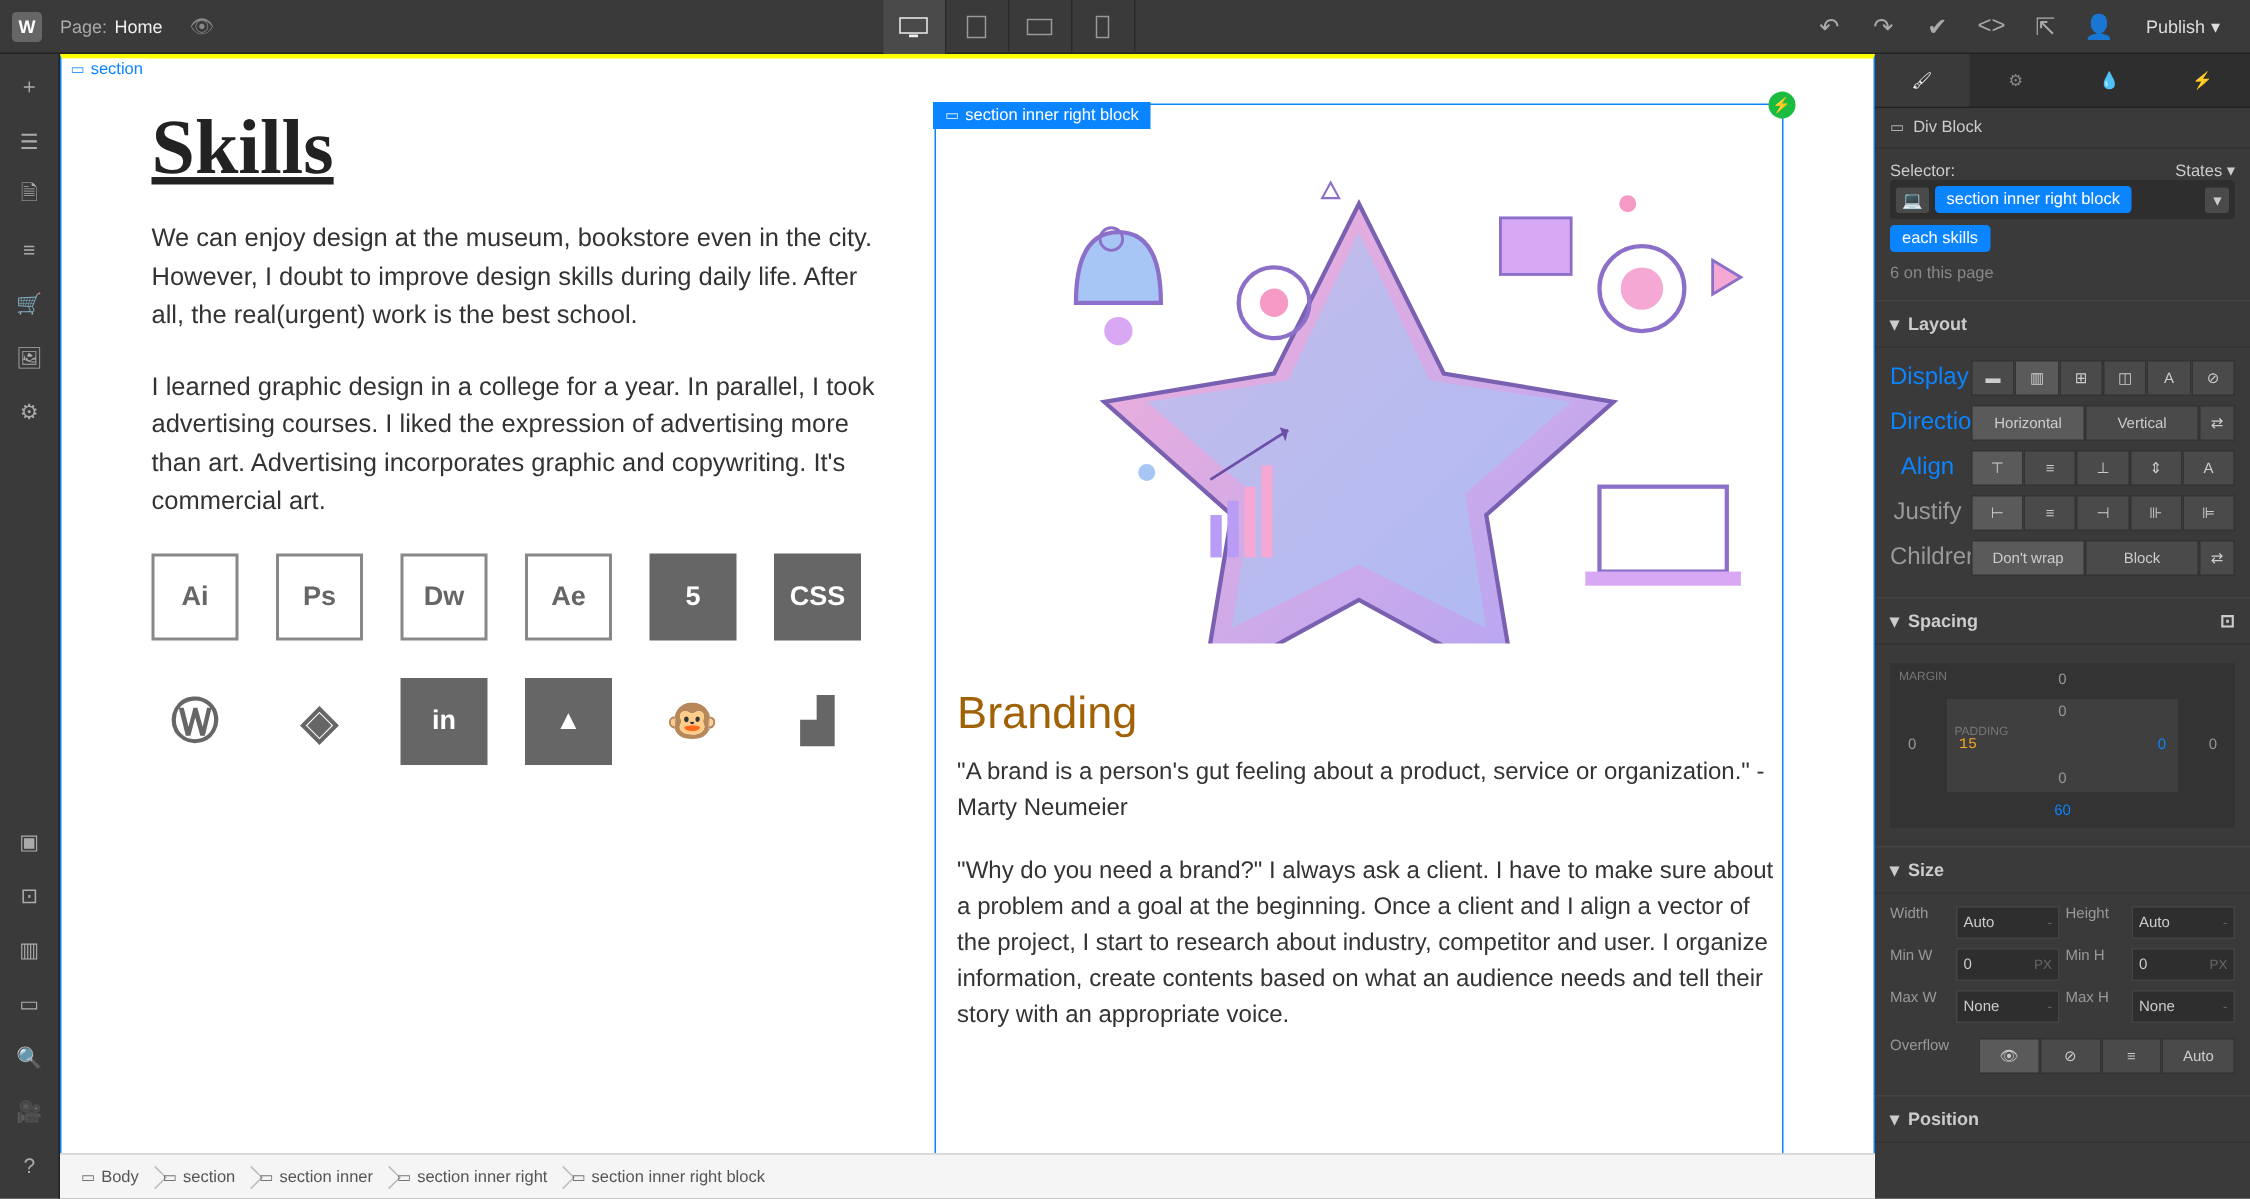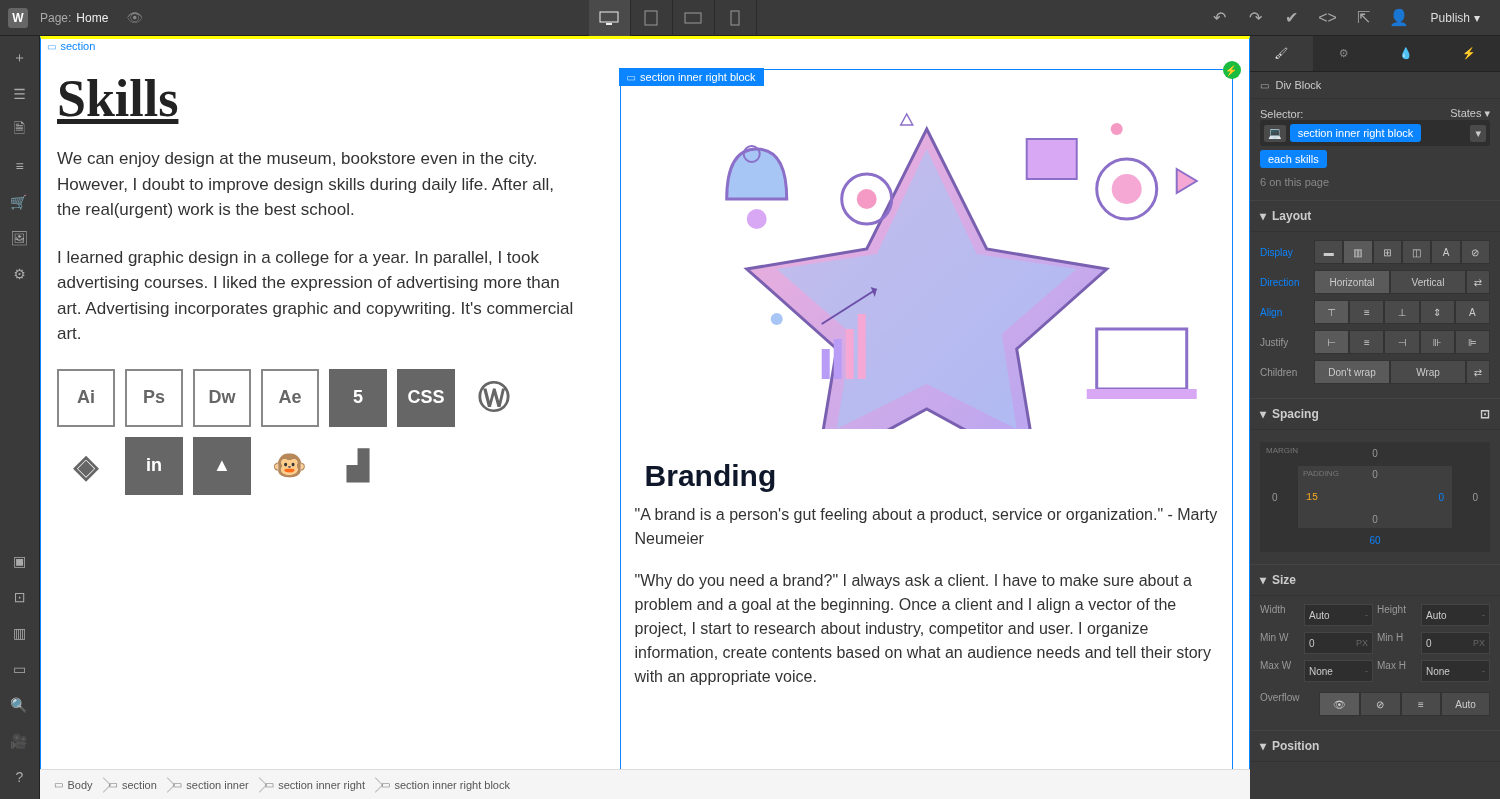--- a/index.html
+++ b/index.html
@@ -23,60 +23,60 @@
 
 
 .left-sidebar { position: absolute; left: 0; top: 36px; bottom: 0; width: 40px; background: #3a3a3a; display: flex; flex-direction: column; justify-content: space-between; padding: 6px 0; border-right:1px solid #222;}
 .left-sidebar .ls-top, .left-sidebar .ls-bottom { display: flex; flex-direction: column; gap: 4px; align-items: center; }
 .ls-btn { width: 40px; height: 32px; display: flex; align-items: center; justify-content: center; cursor: pointer; color: #aaa; font-size:14px;}
 
 
 .canvas-wrap { position: absolute; left: 40px; top: 36px; right: 250px; bottom: 30px; background: #fff; overflow: hidden; }
 .canvas { position: relative; width: 100%; height: 100%; background: #fff; }
 .section-tag { position: absolute; top: 3px; left: 3px; background: #fff; color: #0a84ff; font-size: 11px; padding: 1px 4px; display:flex; align-items:center; gap:4px; z-index:5;}
-.canvas-inner { border-top: 3px solid yellow; border-left: 1px solid #0a84ff; border-right: 1px solid #0a84ff; min-height: 100%; display: flex; padding: 30px 16px; gap: 40px; }
+.canvas-inner { border-top: 3px solid yellow; border-left: 1px solid #0a84ff; border-right: 1px solid #0a84ff; min-height: 100%; display: flex; padding: 30px 60px; gap: 40px; }
 .left-col { width: 46%; }
 .skills-title { font-size: 52px; font-weight: 700; color: #222; text-decoration: underline; margin-bottom: 18px; font-family: Georgia, serif;}
 .skills-text { font-size: 17px; line-height: 1.5; color: #333; margin-bottom: 22px; }
-.skill-icons { display: flex; flex-wrap: wrap; gap: 10px; }
+.skill-icons { display: flex; flex-wrap: wrap; gap: 25px; }
 .skill-ico { width: 58px; height: 58px; border: 2px solid #888; display: flex; align-items: center; justify-content: center; font-size: 18px; font-weight: 600; color: #666; }
 .skill-ico.filled { background: #666; color: #fff; border: none; }
 .skill-ico.noborder { border: none; }
 
 .right-col { width: 54%; position: relative; }
 .selected-box { position: absolute; top: 0; left: 0; right: 0; bottom: -60px; border: 1px solid #0a84ff; }
 .sel-label { position: absolute; top: -1px; left: -1px; background: #0a84ff; color: #fff; font-size: 11px; padding: 3px 8px; z-index: 3; display:flex; align-items:center; gap:4px;}
 .green-badge { position: absolute; top: -8px; right: -8px; width: 18px; height: 18px; background: #1abc40; border-radius: 50%; z-index: 3; display:flex;align-items:center;justify-content:center;color:#fff;font-size:10px;}
 .illustration { height: 360px; margin-bottom: 30px; display: flex; align-items: center; justify-content: center; position:relative;}
-.brand-title { font-size: 30px; font-weight: 700; color: #0f172a; margin-bottom: 10px; margin-left:25px;}
+.brand-title { font-size: 30px; font-weight: 400; color: #a16207; margin-bottom: 10px; margin-left:15px;}
 .brand-text { font-size: 16px; line-height: 1.5; color: #333; margin-bottom: 18px; margin-left:15px;}
 
 
 .right-panel { position: absolute; right: 0; top: 36px; bottom: 0; width: 250px; background: #3a3a3a; overflow-y: auto; font-size: 11px; color: #ccc; }
 .panel-tabs { height: 36px; display: flex; background: #2e2e2e; border-bottom:1px solid #222;}
 .panel-tab { flex: 1; display: flex; align-items: center; justify-content: center; cursor: pointer; color: #888; }
 .panel-tab.active { background: #3a3a3a; color: #eee; }
 .panel-row { padding: 7px 10px; display: flex; align-items: center; gap: 6px; border-bottom:1px solid #333;}
 .selector-area { padding: 8px 10px; }
 .sel-input-wrap { background: #2e2e2e; padding: 4px; border-radius: 3px; display:flex; gap:4px; flex-wrap:wrap; margin-bottom:4px; align-items:center;}
 .class-tag { background: #0a84ff; color: #fff; padding: 3px 8px; border-radius: 3px; font-size: 11px; }
 .count-text { color: #888; font-size: 11px; padding: 4px 0;}
 .section-header { padding: 8px 10px; font-size: 12px; font-weight: 600; background: #3a3a3a; border-bottom:1px solid #333; border-top:1px solid #444; display:flex; align-items:center; gap:6px;}
 .section-body { padding: 8px 10px; }
 .prop-row { display: flex; align-items: center; margin-bottom: 6px; gap: 4px;}
-.prop-label { width: 50px; color: #999; font-size: 10px; }
+.prop-label { width: 50px; color: #999; font-size: 16px; text-align: center; }
 .prop-label.blue { color: #0a84ff; }
 .btn-group { display: flex; flex: 1; }
 .bg-btn { flex: 1; height: 24px; background: #4a4a4a; border: 1px solid #333; display: flex; align-items: center; justify-content: center; cursor: pointer; font-size:10px; color:#ccc;}
 .bg-btn.active { background: #5a5a5a; }
 .bg-btn.text { font-size: 10px; padding:0 4px;}
 .spacing-box { position: relative; height: 110px; background: #333; margin: 4px 0 4px 0; }
 .margin-label { position: absolute; top: 4px; left: 6px; font-size: 8px; color: #777; }
 .padding-box { position: absolute; top: 24px; left: 38px; right: 38px; bottom: 24px; background: #3f3f3f; }
-.padding-label { position: absolute; top: 3px; left: 5px; font-size: 8px; color: #777; }
+.padding-label { position: absolute; top: 17px; left: 5px; font-size: 8px; color: #777; }
 .sp-val { position: absolute; font-size: 10px; color: #999; }
 .sp-val.highlight { color: #f5a623; font-family: Liberation Mono, monospace; }
 .sp-val.blue { color: #0a84ff; }
 .size-row { display: flex; gap: 4px; margin-bottom: 6px; align-items:flex-start;}
 .size-input { flex: 1; background: #2e2e2e; border: 1px solid #444; height: 22px; padding: 0 4px; display: flex; align-items: center; justify-content: space-between; font-size:10px;}
 .size-label { width: 40px; font-size: 10px; color: #999; }
 .unit { color: #666; font-size:9px;}
 
 
 .breadcrumb { position: absolute; left: 40px; right: 250px; bottom: 0; height: 30px; background: #f5f5f5; display: flex; align-items: center; padding: 0 8px; font-size: 11px; color: #555; border-top:1px solid #ddd;}
@@ -295,21 +295,21 @@
         <div class="bg-btn">≡</div>
         <div class="bg-btn">⊣</div>
         <div class="bg-btn">⊪</div>
         <div class="bg-btn">⊫</div>
       </div>
     </div>
     <div class="prop-row">
       <div class="prop-label">Children</div>
       <div class="btn-group">
         <div class="bg-btn text active">Don't wrap</div>
-        <div class="bg-btn text">Wrap</div>
+        <div class="bg-btn text">Block</div>
         <div class="bg-btn" style="flex:0 0 24px;">⇄</div>
       </div>
     </div>
   </div>
 
   <div class="section-header">▾ <span>Spacing</span> <span style="margin-left:auto;">⊡</span></div>
   <div class="section-body">
     <div class="spacing-box">
       <div class="margin-label">MARGIN</div>
       <div class="sp-val" style="top:6px; left:50%; transform:translateX(-50%);">0</div>

